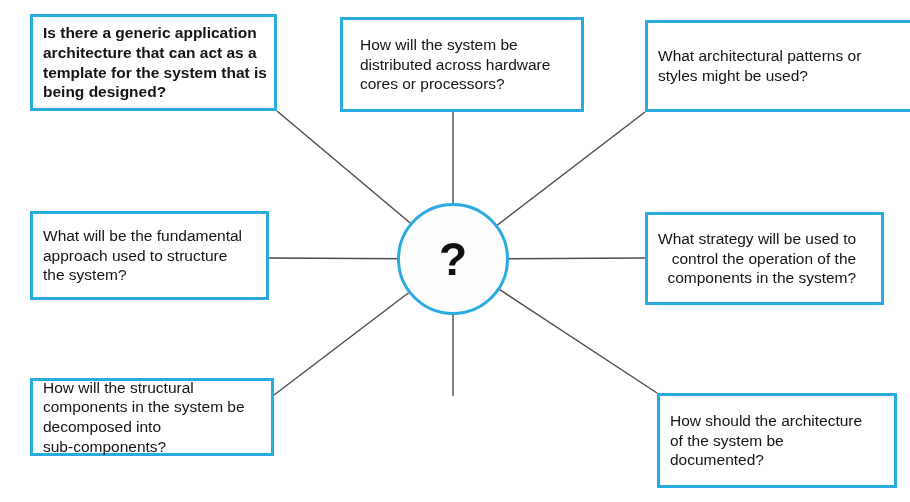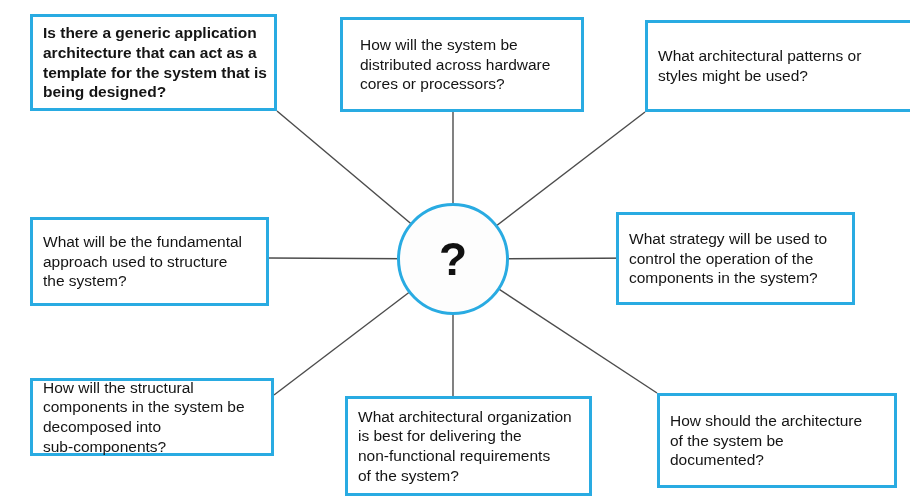--- a/index.html
+++ b/index.html
@@ -26,22 +26,22 @@
     font-size:15.5px;
     line-height:1.27;
     display:flex;
     align-items:center;
     padding:4px 6px 4px 10px;
   }
   .node span{white-space:pre-line;}
   #n0{left:30px;  top:14px;  width:247px; height:97px;font-weight:bold;}
   #n1{left:340px; top:17px;  width:244px; height:95px;padding-left:17px;}
   #n2{left:645px; top:20px;  width:285px; height:92px;}
-  #n3{left:30px;  top:217px; width:239px; height:89px;}
-  #n4{left:616px; top:212px; width:239px; height:93px;}
+  #n3{left:30px;  top:211px; width:239px; height:89px;}
+  #n4{left:645px; top:212px; width:239px; height:93px;text-align:right;}
   #n5{left:30px;  top:378px; width:244px; height:78px;}
   #n6{left:345px; top:396px; width:247px; height:100px;}
   #n7{left:657px; top:393px; width:240px; height:95px;}
   .hub{
     position:absolute;
     left:397px; top:203px;
     width:112px; height:112px;
     box-sizing:border-box;
     border:3px solid var(--accent);
     border-radius:50%;
@@ -94,26 +94,20 @@
     <span>What strategy will be used to
 control the operation of the
 components in the system?</span>
   </div>
   <div class="node" id="n5">
     <span>How will the structural
 components in the system be
 decomposed into
 sub-components?</span>
   </div>
-  <div class="node" id="n6">
-    <span>What architectural organization
-is best for delivering the
-non-functional requirements
-of the system?</span>
-  </div>
   <div class="node" id="n7">
     <span>How should the architecture
 of the system be
 documented?</span>
   </div>
 
   <div class="hub">
     <span>?</span>
   </div>
 

